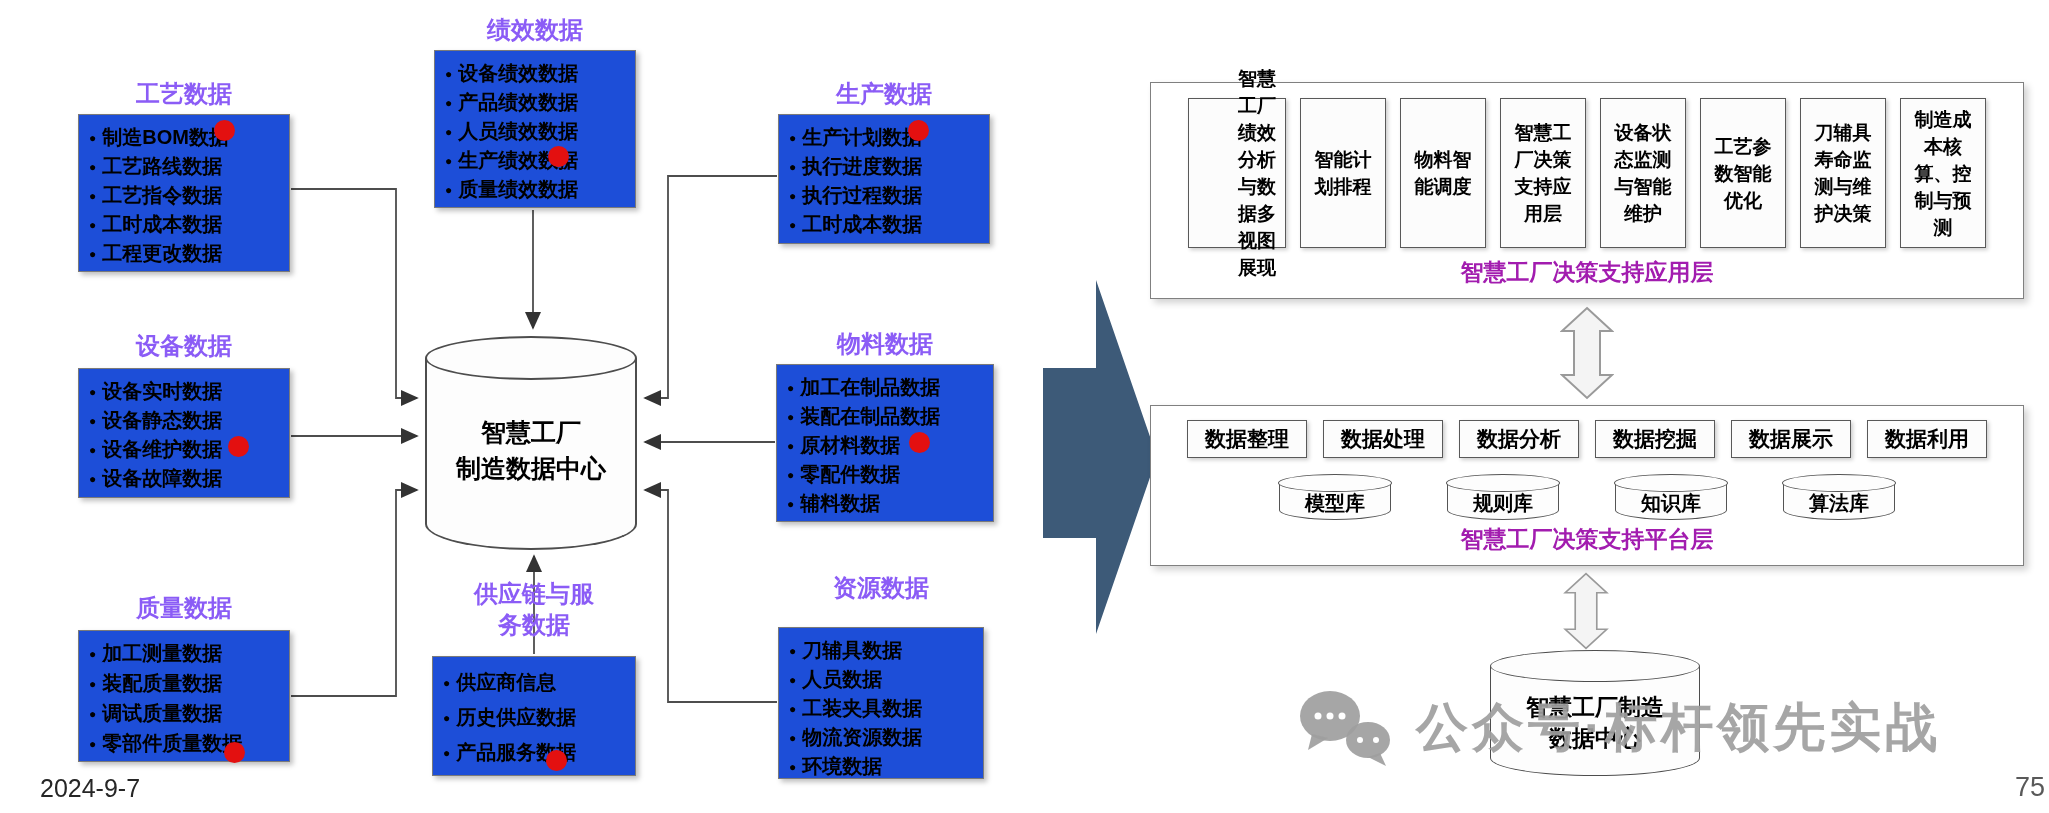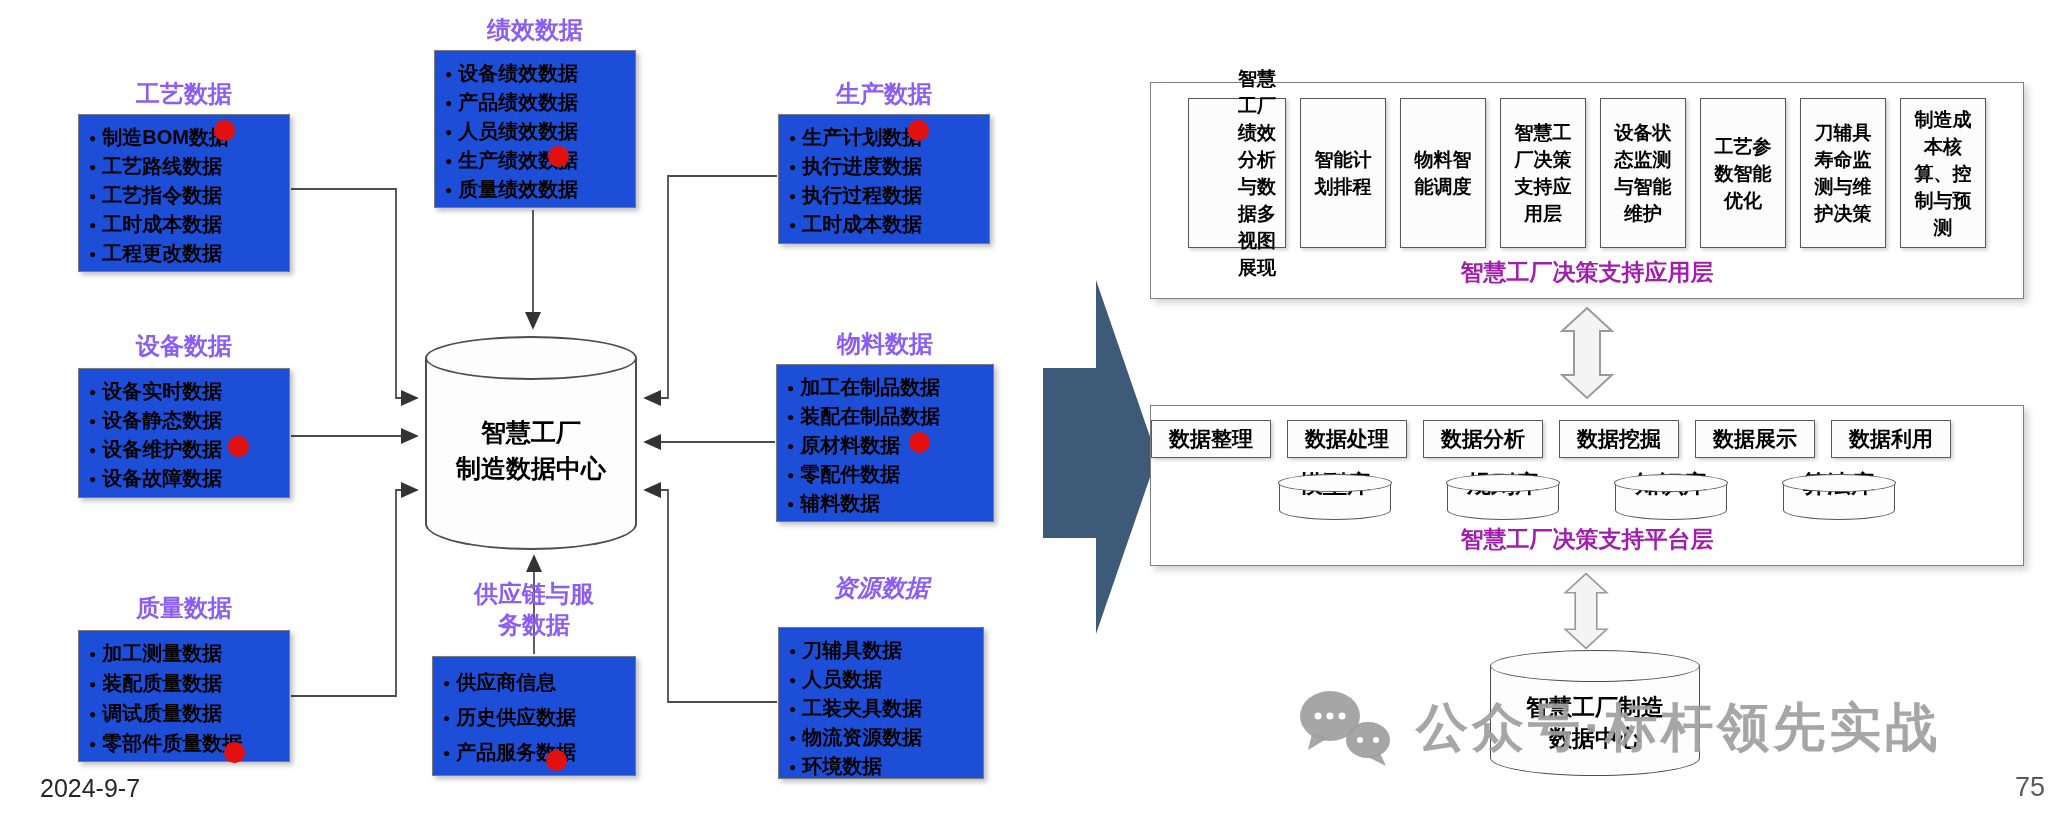--- a/index.html
+++ b/index.html
@@ -10,21 +10,21 @@
   #connectors{position:absolute;left:0;top:0;z-index:0;}
   
   .group-title{position:absolute;z-index:1;font-size:24px;font-weight:bold;text-align:center;color:#8b5cf6;}
   #t1{left:78px;top:78px;width:212px;}
   #t2{left:434px;top:14px;width:202px;}
   #t3{left:778px;top:78px;width:212px;}
   #t4{left:78px;top:330px;width:212px;}
   #t5{left:776px;top:328px;width:218px;}
   #t6{left:78px;top:592px;width:212px;}
   #t7{left:466px;top:578px;width:136px;line-height:31px;word-break:break-all;}
-  #t8{left:778px;top:572px;width:206px;font-style:italic;}
+  #t8{left:778px;top:572px;width:206px;}
   .data-box{
     position:absolute;z-index:1;background:#1d4ed8;border:1.6px solid #7a7a7a;
     box-shadow:3px 3px 5px rgba(0,0,0,.25);padding:8px 0 0 10px;box-sizing:border-box;
   }
   #b1{left:78px;top:114px;width:212px;height:158px;}
   #b2{left:434px;top:50px;width:202px;height:158px;}
   #b3{left:778px;top:114px;width:212px;height:130px;}
   #b4{left:78px;top:368px;width:212px;height:130px;}
   #b5{left:776px;top:364px;width:218px;height:158px;}
   #b6{left:78px;top:630px;width:212px;height:132px;}
@@ -50,31 +50,31 @@
   #platform-layer{left:1150px;top:405px;width:874px;height:161px;}
   .modules{display:flex;gap:14px;justify-content:center;padding-top:15px;}
   .module{
     width:86px;height:150px;border:1.5px solid #595959;background:#fcfcfc;
     box-shadow:2px 2px 4px rgba(0,0,0,.2);display:flex;align-items:center;justify-content:center;
     text-align:center;font-size:19px;font-weight:bold;line-height:27px;word-break:break-all;
     padding:0 5px;box-sizing:border-box;
   }
   .module:first-child{width:98px;padding-left:45px;}
   .layer-caption{position:absolute;left:0;right:0;bottom:10px;text-align:center;color:#a21caf;font-size:23px;font-weight:bold;}
-  .funcs{display:flex;gap:16px;justify-content:flex-start;padding-top:14px;}
+  .funcs{display:flex;gap:16px;justify-content:center;padding-top:14px;}
   .func{
     width:120px;height:38px;border:1.5px solid #595959;background:#fcfcfc;
     box-shadow:2px 2px 4px rgba(0,0,0,.2);display:flex;align-items:center;justify-content:center;
     font-size:21px;font-weight:bold;box-sizing:border-box;
   }
   .repos{display:flex;gap:56px;justify-content:center;margin-top:24px;}
   .repo{
     position:relative;width:112px;height:38px;background:#fdfdfd;border:1.6px solid #555;border-top:none;
     border-radius:0 0 56px 56px / 0 0 10px 10px;display:flex;align-items:flex-end;justify-content:center;
-    font-size:24px;font-weight:bold;box-sizing:border-box;padding-bottom:19px;
+    font-size:20px;font-weight:bold;box-sizing:border-box;padding-bottom:2px;
   }
   .repo::before{
     content:'';position:absolute;left:-1.6px;right:-1.6px;top:-8px;height:16px;
     background:#fdfdfd;border:1.6px solid #555;border-radius:50%;
   }
   .dbl-arrow{position:absolute;z-index:1;}
   #uparrow1{left:1560px;top:306px;}
   #uparrow2{left:1563px;top:572px;}
   
   .dot{position:absolute;z-index:4;width:21px;height:21px;border-radius:50%;background:#E31010;}

